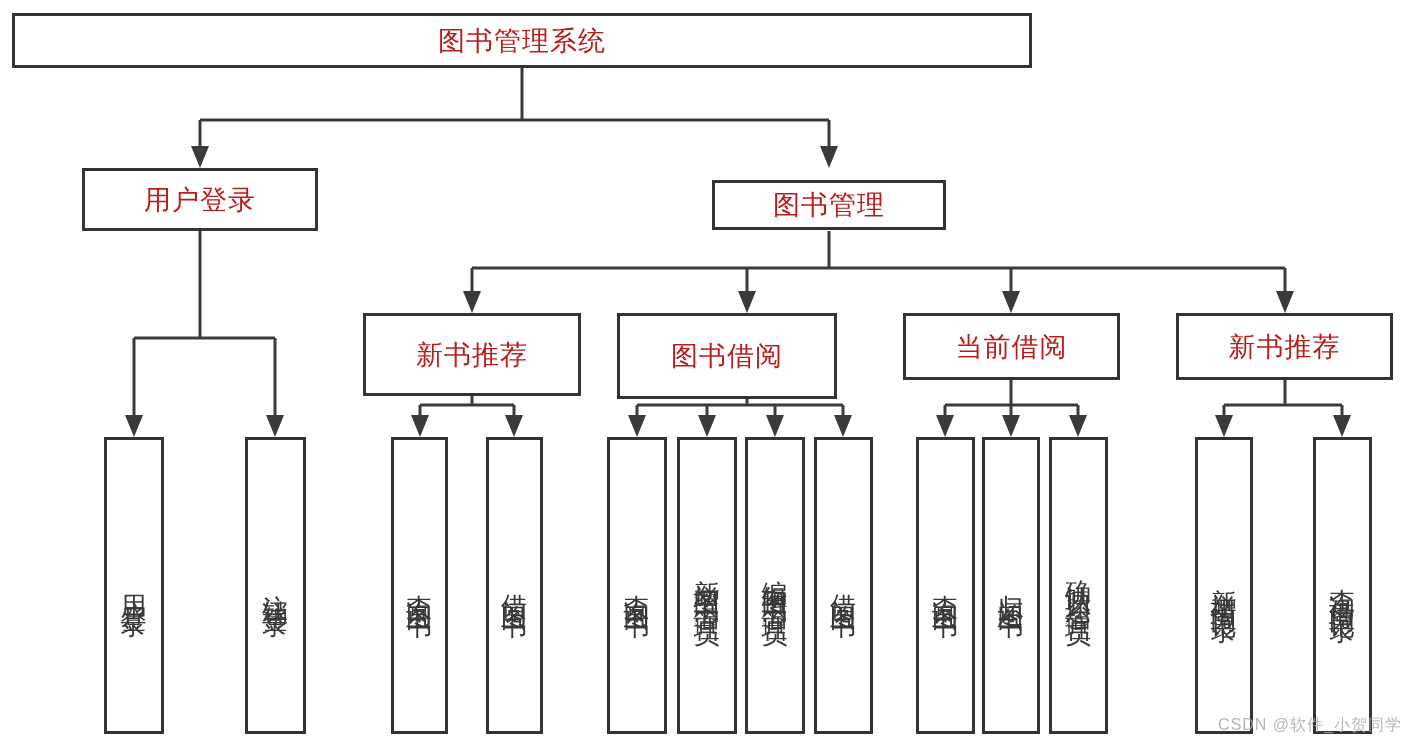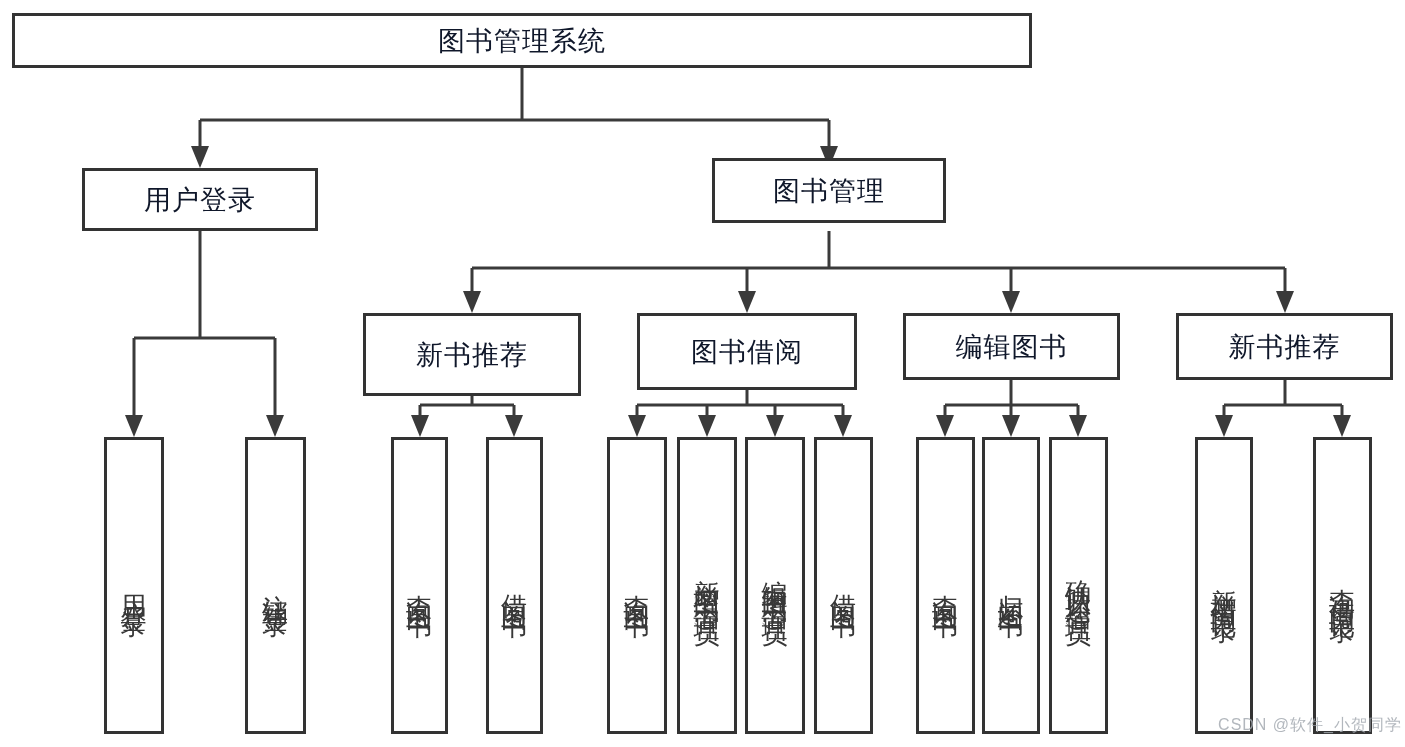--- a/index.html
+++ b/index.html
@@ -4,21 +4,21 @@
 <style>
   html,body{margin:0;padding:0;background:#ffffff;}
   .canvas{
     position:relative;width:1405px;height:747px;background:#ffffff;
     font-family:"Liberation Sans","DejaVu Sans",sans-serif;overflow:hidden;
   }
   .connectors{position:absolute;left:0;top:0;z-index:1;}
   .hbox{
     position:absolute;z-index:2;box-sizing:border-box;background:#ffffff;
     border:3px solid #333333;display:flex;align-items:center;justify-content:center;
-    font-size:27px;color:#0f172a;letter-spacing:1px;white-space:nowrap;
+    font-size:27px;color:#b91c1c;letter-spacing:1px;white-space:nowrap;
   }
   .vbox{
     position:absolute;z-index:2;box-sizing:border-box;background:#ffffff;
     border:3px solid #333333;display:flex;align-items:center;justify-content:center;
   }
   .vtext{
     writing-mode:vertical-rl;text-orientation:mixed;line-height:1;
     font-size:26px;letter-spacing:6px;color:#383838;white-space:nowrap;
   }
   .watermark{
@@ -62,32 +62,32 @@
     </g>
   </svg>
 
   <div class="hbox" style="left:12px;top:13px;width:1020px;height:55px">
     <span>图书管理系统</span>
   </div>
 
   <div class="hbox" style="left:82px;top:168px;width:236px;height:63px">
     <span>用户登录</span>
   </div>
-  <div class="hbox" style="left:712px;top:158px;width:234px;height:65px">
+  <div class="hbox" style="left:712px;top:180px;width:234px;height:50px">
     <span>图书管理</span>
   </div>
 
   <div class="hbox" style="left:363px;top:313px;width:218px;height:83px">
     <span>新书推荐</span>
   </div>
-  <div class="hbox" style="left:637px;top:313px;width:220px;height:77px">
+  <div class="hbox" style="left:617px;top:313px;width:220px;height:86px">
     <span>图书借阅</span>
   </div>
   <div class="hbox" style="left:903px;top:313px;width:217px;height:67px">
-    <span>编辑图书</span>
+    <span>当前借阅</span>
   </div>
   <div class="hbox" style="left:1176px;top:313px;width:217px;height:67px">
     <span>新书推荐</span>
   </div>
 
   <div class="vbox" style="left:104px;top:437px;width:60px;height:297px">
     <span class="vtext">用户登录</span>
   </div>
   <div class="vbox" style="left:245px;top:437px;width:61px;height:297px">
     <span class="vtext">注销登录</span>

